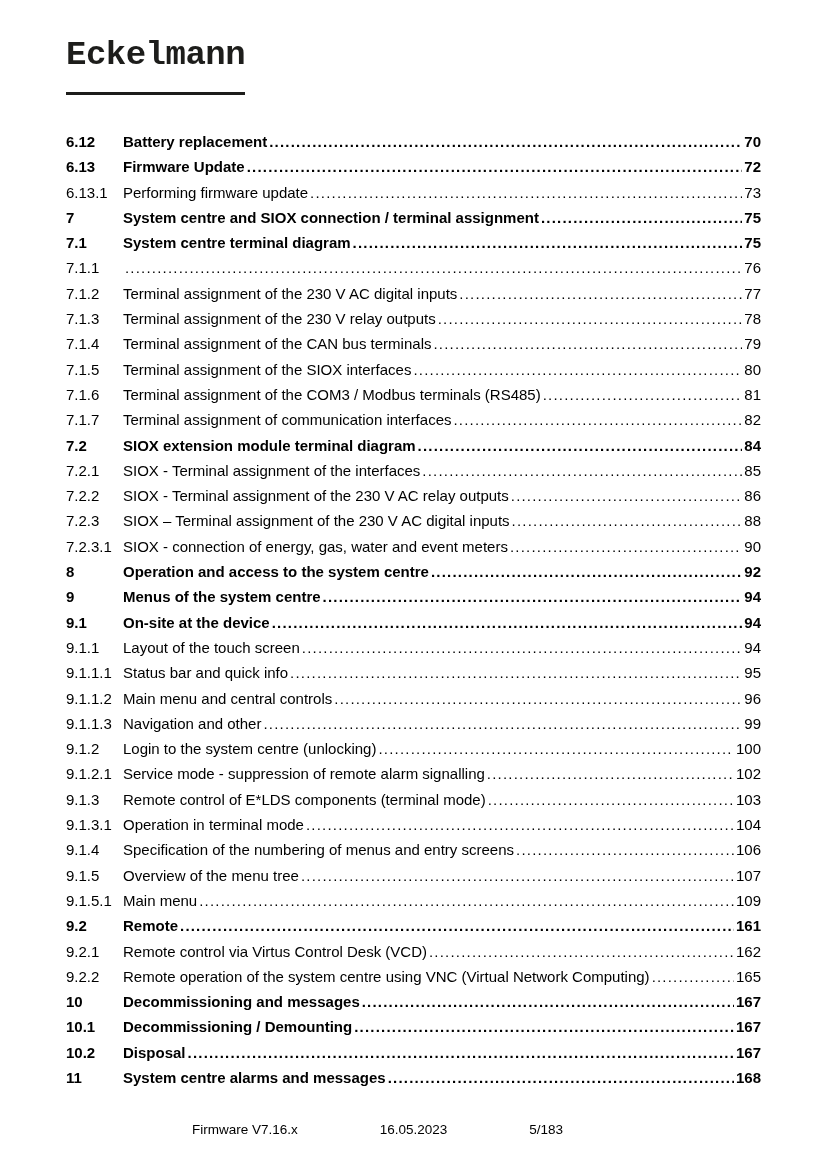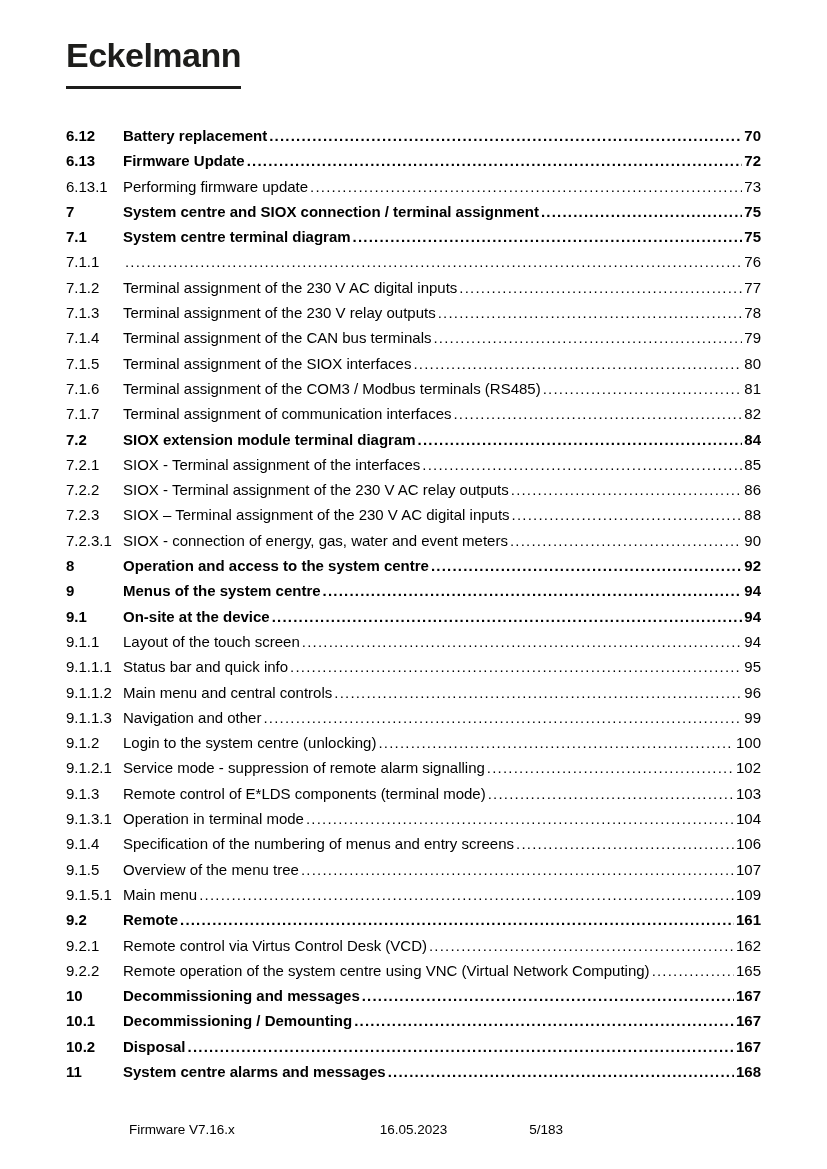--- a/index.html
+++ b/index.html
@@ -22,22 +22,23 @@
     right: 66px;
     top: 38px;
   }
   .logo {
     display: inline-block;
     font-size: 34px;
     font-weight: bold;
     letter-spacing: -0.5px;
     color: #1d1d1b;
     border-bottom: 3px solid #1d1d1b;
-    padding-bottom: 14px;
+    padding-bottom: 20px;
     line-height: 1.0;
+    font-family: Liberation Mono, monospace;
   }
   .toc {
     margin-top: 34px;
   }
   .toc-row {
     display: flex;
     align-items: baseline;
     height: 25.3px;
     line-height: 25.3px;
     font-size: 15px;
@@ -67,21 +68,21 @@
   }
   .footer {
     position: absolute;
     left: 66px;
     right: 66px;
     top: 1122px;
     display: flex;
     align-items: baseline;
     font-size: 13.5px;
   }
-  .footer-left  { flex: 1; text-align: center; }
+  .footer-left  { flex: 1; text-align: right; }
   .footer-center{ flex: 1; text-align: center; }
   .footer-right { flex: 1; }
 </style>
 </head>
 <body>
 
 <div class="page">
   <div class="content">
     <div class="logo">Eckelmann</div>
 

